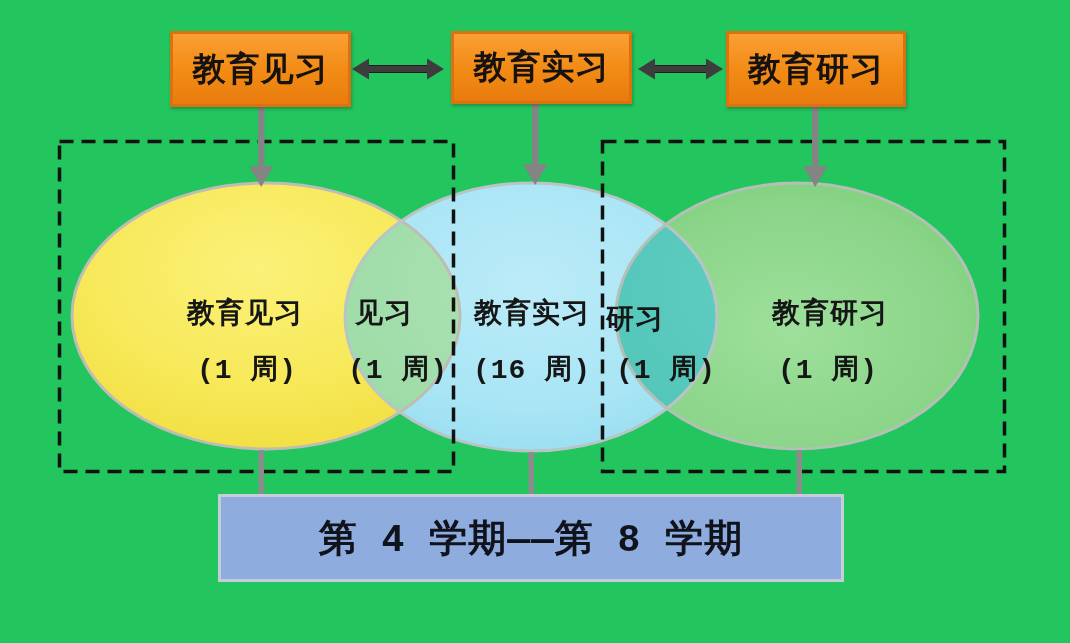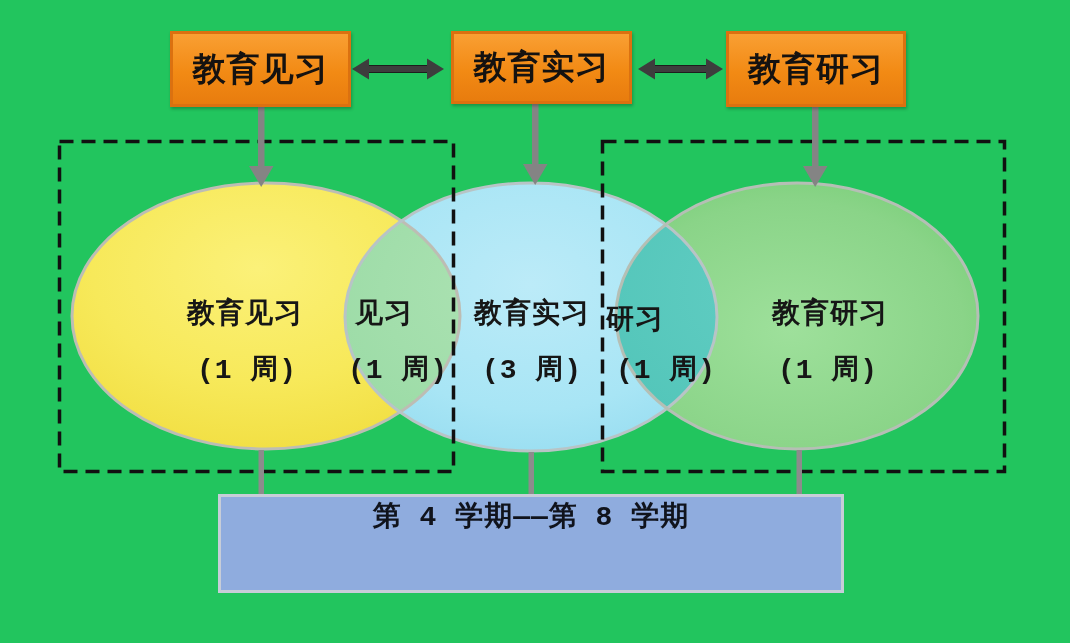--- a/index.html
+++ b/index.html
@@ -40,28 +40,28 @@
     transform: translate(-50%, -50%);
     font-weight: bold;
     font-size: 28px;
     color: #161616;
     white-space: nowrap;
     letter-spacing: 1px;
   }
   .bottom-bar {
     position: absolute;
     left: 218px; top: 494px;
-    width: 626px; height: 99px;
+    width: 626px; height: 88px;
     box-sizing: border-box;
     background: #8FACDE;
     border: 3px solid #C7CDD8;
     display: flex;
-    align-items: flex-start;
+    align-items: center;
     justify-content: center;
-    font-size: 28px;
+    font-size: 38px;
     font-weight: bold;
     color: #10131c;
     letter-spacing: 1px;
   }
 </style>
 </head>
 <body>
 
 <div class="canvas">
 
@@ -155,21 +155,21 @@
     <span>教育研习</span>
   </div>
 
   <div class="vlabel" style="left:245px; top:313px;">教育见习</div>
   <div class="vlabel" style="left:247px; top:369px;">(1 周)</div>
 
   <div class="vlabel" style="left:384px; top:313px;">见习</div>
   <div class="vlabel" style="left:398px; top:369px;">(1 周)</div>
 
   <div class="vlabel" style="left:532px; top:313px;">教育实习</div>
-  <div class="vlabel" style="left:532px; top:369px;">(3 周)</div>
+  <div class="vlabel" style="left:532px; top:369px;">(16 周)</div>
 
   <div class="vlabel" style="left:635px; top:313px;margin-top:6px;">研习</div>
   <div class="vlabel" style="left:666px; top:369px;">(1 周)</div>
 
   <div class="vlabel" style="left:830px; top:313px;">教育研习</div>
   <div class="vlabel" style="left:828px; top:369px;">(1 周)</div>
 
   <div class="bottom-bar">
     <span>第 4 学期——第 8 学期</span>
   </div>

